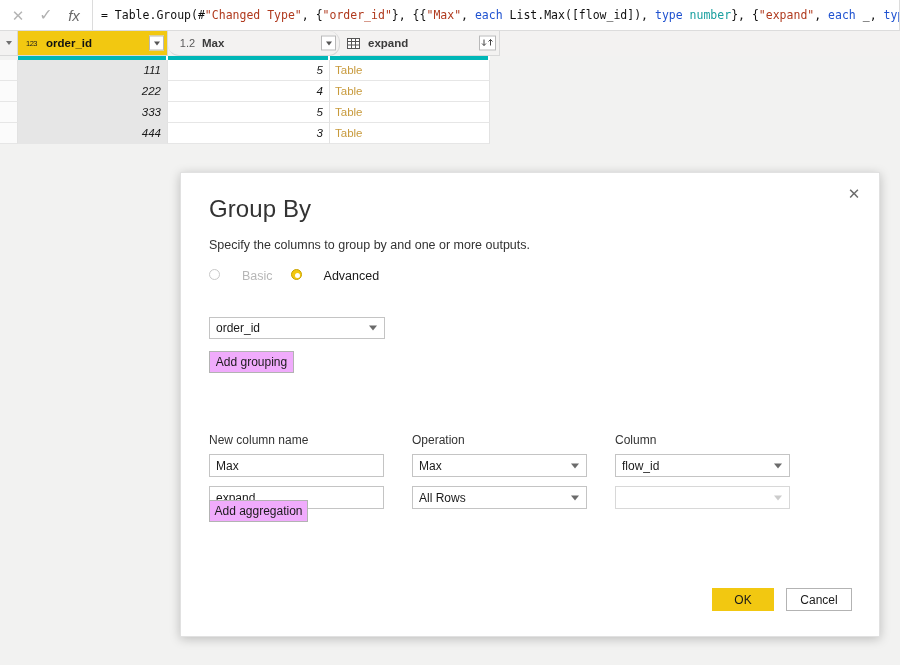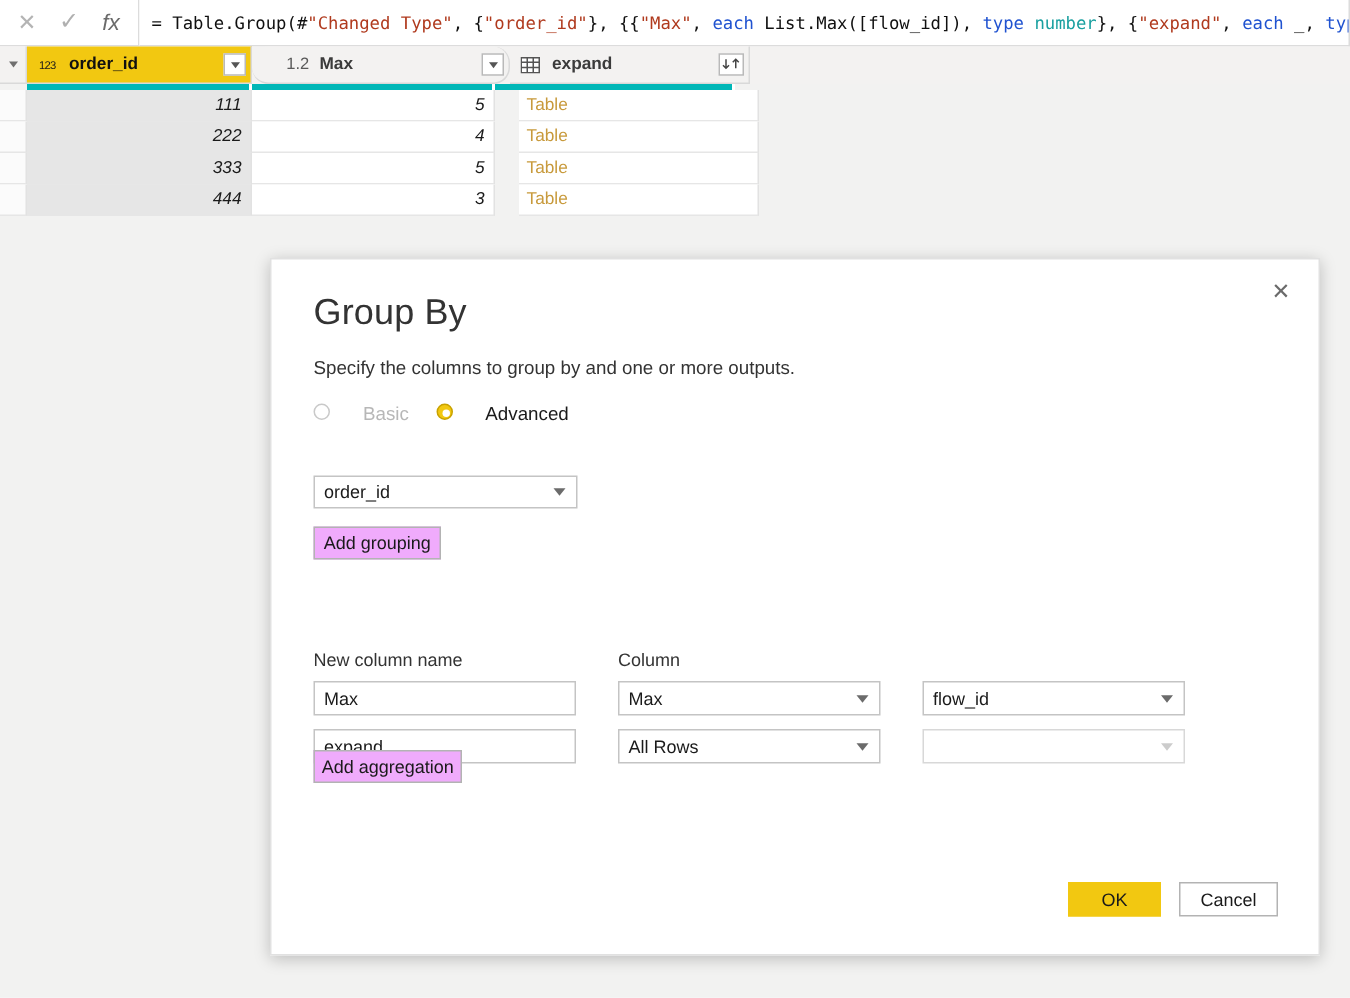--- a/index.html
+++ b/index.html
@@ -39,21 +39,21 @@
   
   .grid { position: absolute; left: 0; top: 31px; width: 900px; }
   .grid-header { display: flex; height: 25px; background: #f3f2f1; }
   .hcell {
     border-right: 1px solid #d9d9d9; border-bottom: 1px solid #d9d9d9;
     display: flex; align-items: center; background: #f3f2f1;
     font-size: 11.5px; color: #3b3b3b; position: relative; padding: 0 2px;
   }
   .hcell.gutter { width: 18px; justify-content: center; background: #f3f2f1; }
   .hcell.c-order { width: 150px; background: #f2c811; color: #1a1a1a; font-weight: bold; padding-left: 5px; }
-  .hcell.c-max { width: 172px; padding-left: 22px; border-radius: 11px; }
+  .hcell.c-max { width: 172px; padding-left: 11px; border-radius: 11px; }
   .hcell.c-expand { width: 160px; padding-left: 5px; }
   .hcell .label { margin-left: 6px; font-weight: bold; font-size: 11.5px; color: #3b3b3b; }
   .hcell.c-order .label { color: #111; }
   .type-icon {
     font-size: 10px; color: #555; min-width: 17px; display: inline-flex; align-items: center; justify-content: center;
   }
   .icon123 { font-size: 10.5px; letter-spacing: -0.5px; color: #1b1b1b; font-weight: normal; }
   .icon123 sup { font-size: 7.5px; vertical-align: super; }
   .icon123 sub { font-size: 7.5px; vertical-align: sub; }
   .icon12 { font-size: 11px; color: #5a5a5a; }
@@ -76,21 +76,21 @@
   .qb.m { width: 162px; }
   .qb.e { width: 160px; }
   .row { display: flex; height: 21px; }
   .cell {
     border-right: 1px solid #e2e2e2; border-bottom: 1px solid #e6e6e6;
     font-size: 11.5px; display: flex; align-items: center; background: #fff; color: #1a1a1a;
   }
   .cell.gutter { width: 18px; background: #fbfbfb; border-right: 1px solid #e2e2e2; }
   .cell.c-order { width: 150px; background: #e6e6e6; justify-content: flex-end; padding-right: 6px; font-style: italic; }
   .cell.c-max { width: 162px; justify-content: flex-end; padding-right: 6px; font-style: italic; }
-  .cell.c-expand { width: 160px; padding-left: 5px; color: #c89a3c; margin-left: 16px; }
+  .cell.c-expand { width: 160px; padding-left: 5px; color: #c89a3c; }
 
   
   .dialog {
     position: absolute; left: 180px; top: 172px; width: 700px; height: 465px;
     background: #ffffff; border: 1px solid #e1e1e1;
     box-shadow: 0 2px 10px rgba(0,0,0,0.22);
   }
   .dlg-close {
     position: absolute; right: 10px; top: 8px; width: 30px; height: 26px;
     display: flex; align-items: center; justify-content: center;
@@ -290,20 +290,21 @@
     <div class="group-select">
       <span>order_id</span>
       <span class="sel-caret"></span>
     </div>
 
     <div class="btn btn-addgrouping">Add grouping</div>
 
     <div class="agg-table">
       <div class="agg-head">
         <div class="col-name">New column name</div>
+        <div class="col-op">Operation</div>
         <div class="col-col">Column</div>
       </div>
 
       <div class="agg-row">
         <div class="col-name">
           <div class="field name">Max</div>
         </div>
         <div class="col-op">
           <div class="field op">
             <span>Max</span>

